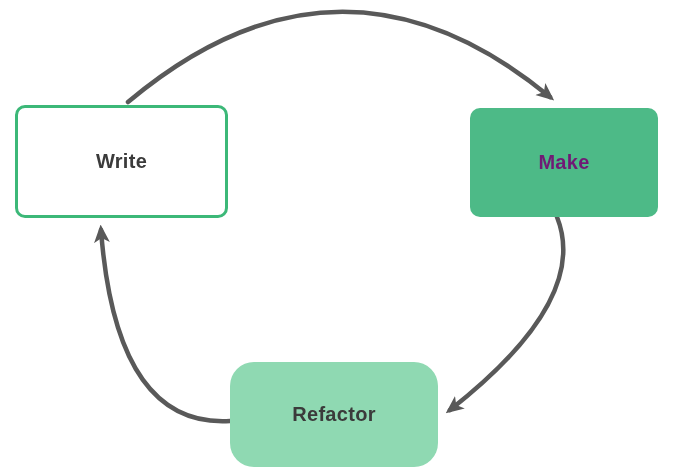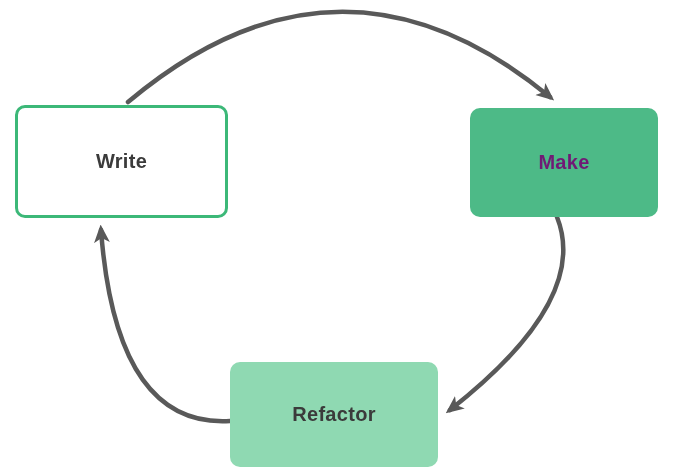--- a/index.html
+++ b/index.html
@@ -60,20 +60,21 @@
     color: #701a75;
     margin-left: 28px;
   }
   .node-light {
     left: 230px;
     top: 362px;
     width: 208px;
     height: 105px;
     background: #8fd9b2;
     color: #3b3b3b;
+    border-radius: 24px;
   }
 </style>
 </head>
 <body>
 
 <div class="canvas">
 
   <svg class="edges-svg" viewBox="0 0 675 475" xmlns="http://www.w3.org/2000/svg">
     <defs>
       <marker id="arrowhead" viewBox="0 0 10 10" refX="7" refY="5" markerWidth="4" markerHeight="4" orient="auto-start-reverse">

